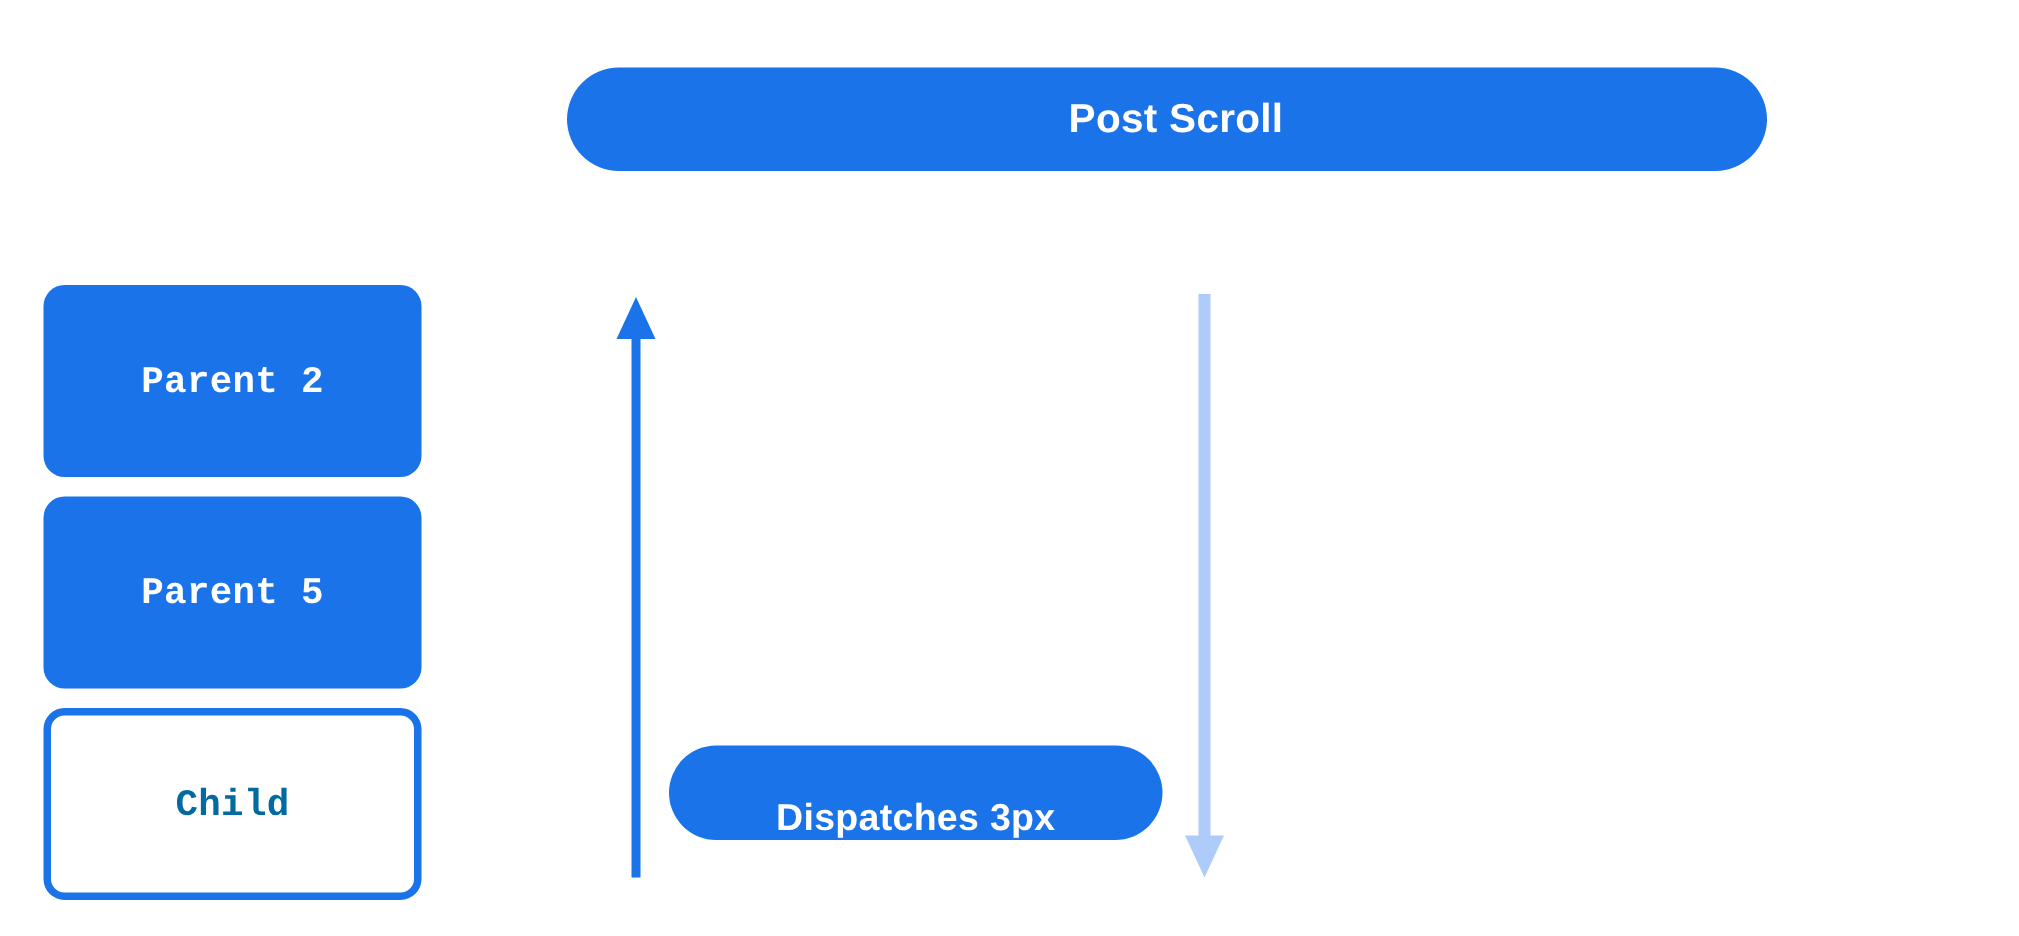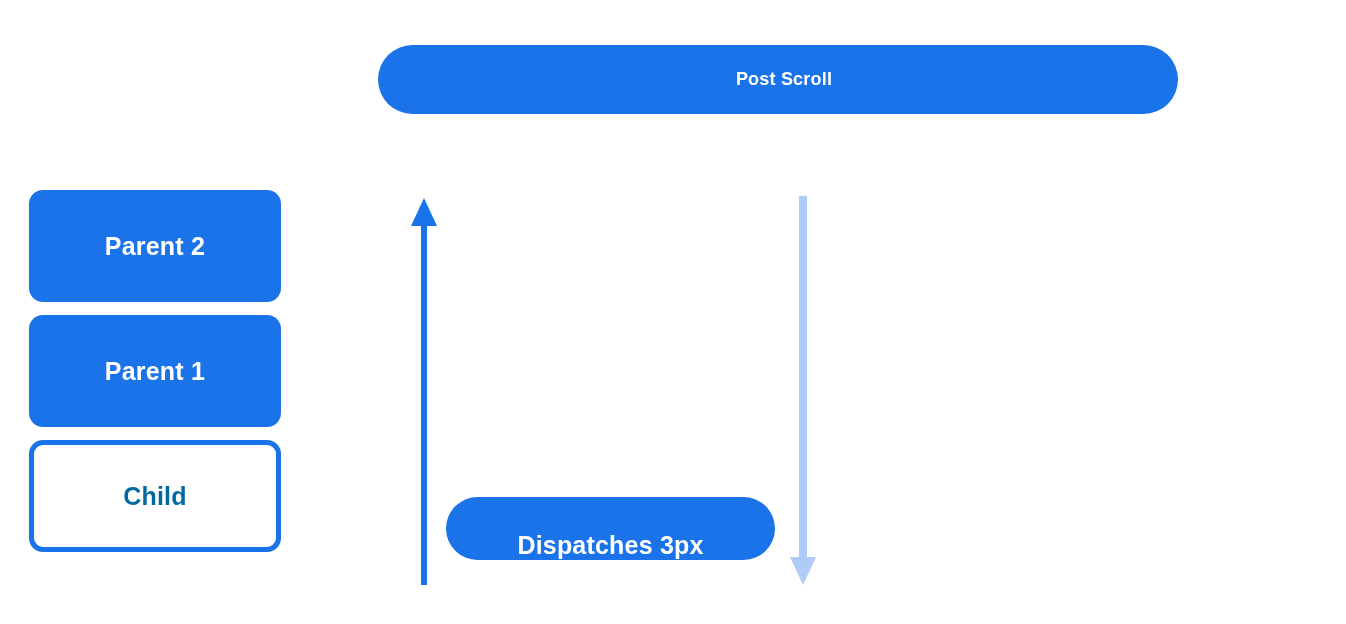--- a/index.html
+++ b/index.html
@@ -29,43 +29,44 @@
     height: 69px;
     background: #1a73e8;
     border-radius: 40px;
     display: flex;
     align-items: center;
     justify-content: center;
     box-sizing: border-box;
   }
   .header-bar .label {
     color: #ffffff;
-    font-size: 18px;
+    font-size: 27px;
     font-weight: bold;
     letter-spacing: 0.2px;
     margin-left: 12px;
   }
 
   
   .node-stack {
     position: absolute;
     left: 29px;
     top: 190px;
     width: 252px;
     display: flex;
     flex-direction: column;
     gap: 13px;
   }
   .node-box {
-    height: 112px;
+    height: 128px;
     border-radius: 14px;
     display: flex;
     align-items: center;
     justify-content: center;
     box-sizing: border-box;
+    font-family: Liberation Mono, monospace;
   }
   .node-box .node-label {
     font-size: 25px;
     font-weight: bold;
     letter-spacing: 0.2px;
   }
   .node-box.filled {
     background: #1a73e8;
     border: none;
   }
@@ -132,21 +133,21 @@
     <span class="label">Post Scroll</span>
   </div>
 
   <div class="node-stack">
 
     <div class="node-box filled">
       <span class="node-label">Parent 2</span>
     </div>
 
     <div class="node-box filled">
-      <span class="node-label">Parent 1</span>
+      <span class="node-label">Parent 5</span>
     </div>
 
     <div class="node-box outlined">
       <span class="node-label">Child</span>
     </div>
 
   </div>
 
   <div class="arrow" style="left:406px; top:195px; width:36px; height:392px;">
     <svg width="36" height="392" viewBox="0 0 36 392" xmlns="http://www.w3.org/2000/svg">

